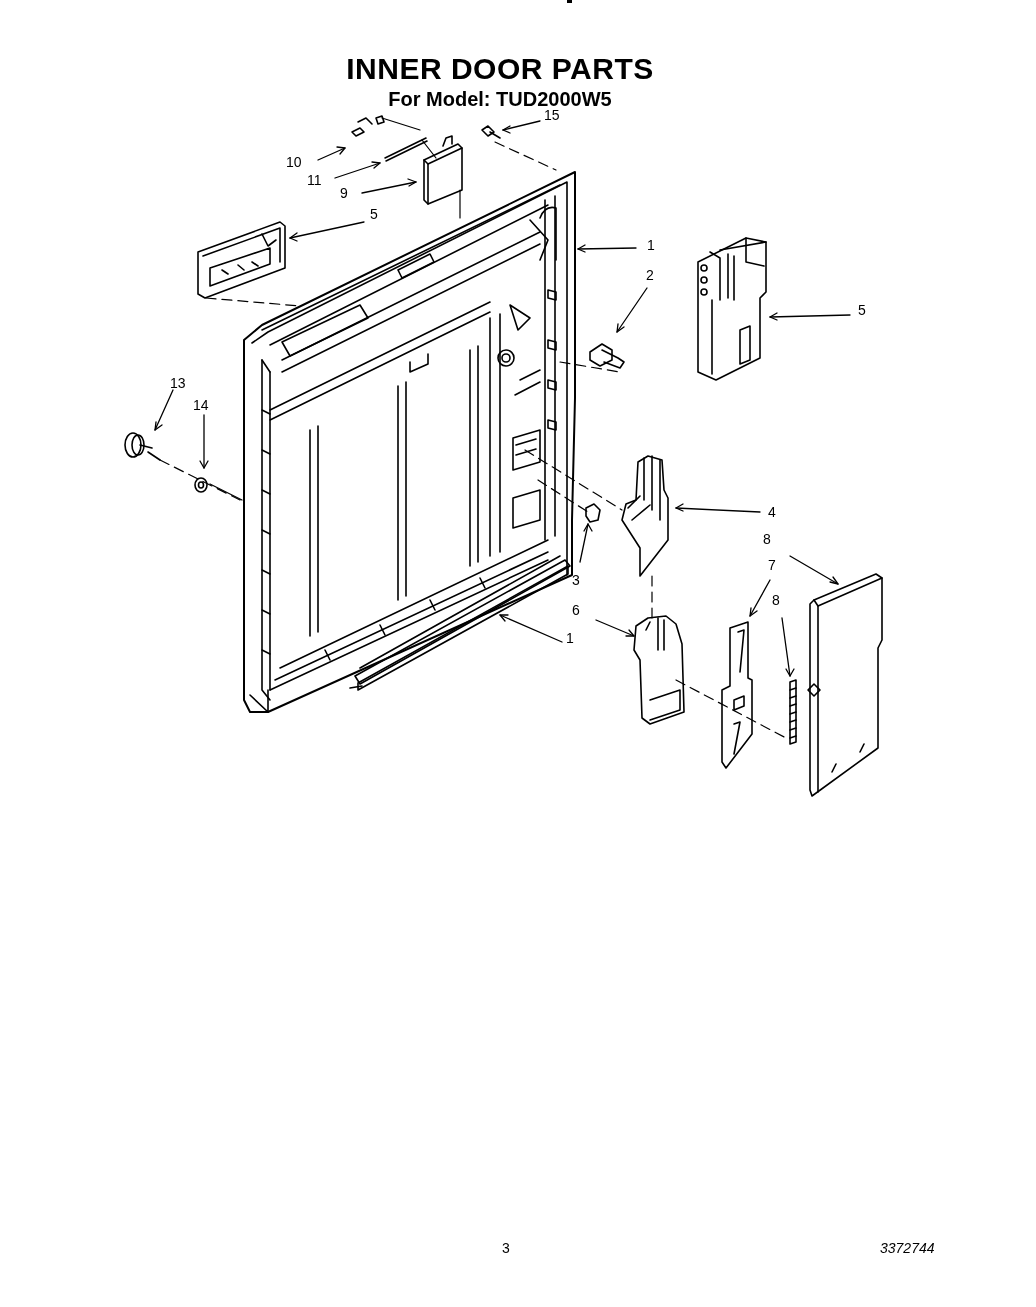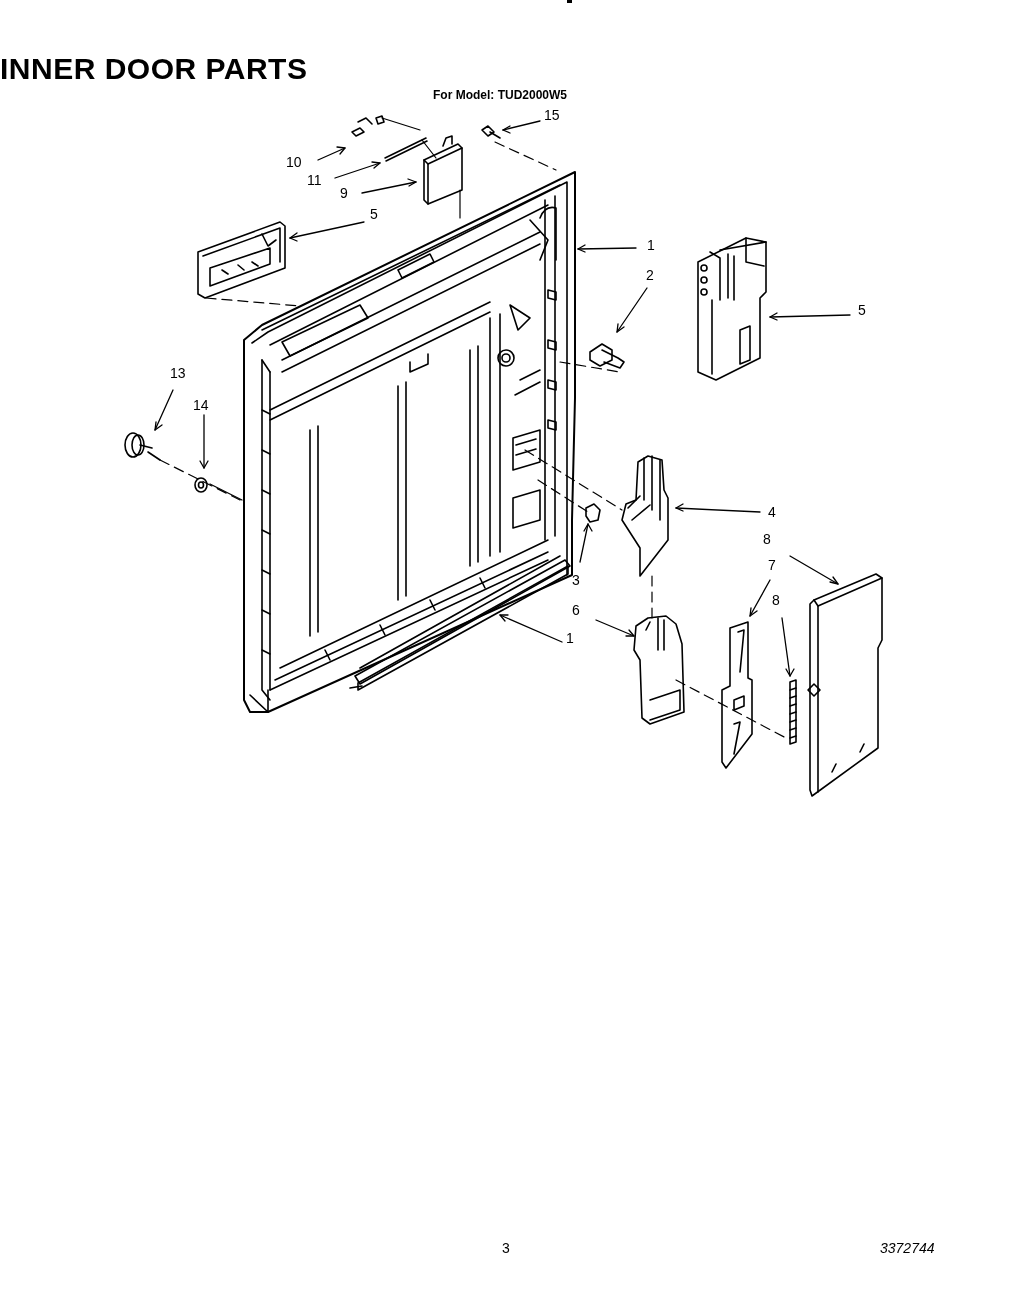--- a/index.html
+++ b/index.html
@@ -1,21 +1,21 @@
 <!DOCTYPE html>
 <html><head>
   <meta charset="utf-8">
   <style>
     html, body { margin: 0; padding: 0; background: #ffffff; }
     body { width: 1036px; height: 1307px; position: relative; overflow: hidden;
            font-family: "Liberation Sans", sans-serif; color: #000; }
-    .title { position: absolute; left: 0; width: 1000px; top: 52px; 
+    .title { position: absolute; left: 0; width: 1000px; top: 52px; text-align: center;
              font-size: 30px; font-weight: bold; letter-spacing: 0.5px; }
     .subtitle { position: absolute; left: 0; width: 1000px; top: 88px; text-align: center;
-                font-size: 12px; font-weight: bold; }
+                font-size: 20px; font-weight: bold; }
     .topmark { position: absolute; left: 567px; top: 0; width: 5px; height: 3px; background:#000; }
     svg.diagram { position: absolute; left: 0; top: 0; }
     .callout { position: absolute; font-size: 14px; line-height: 1; font-family: "Liberation Sans", sans-serif; }
     .footer-page { position: absolute; left: 502px; top: 1240px; font-size: 14px; }
     .footer-doc { position: absolute; left: 880px; top: 1240px; font-size: 14px; font-style: italic; }
   </style>
 </head>
 <body>
 
 <div class="topmark"></div>
@@ -235,20 +235,20 @@
 <span class="callout" style="left:572px;top:573px">3</span>
 <span class="callout" style="left:768px;top:505px">4</span>
 <span class="callout" style="left:858px;top:303px">5</span>
 <span class="callout" style="left:572px;top:603px">6</span>
 <span class="callout" style="left:768px;top:558px">7</span>
 <span class="callout" style="left:772px;top:593px">8</span>
 <span class="callout" style="left:340px;top:186px">9</span>
 <span class="callout" style="left:286px;top:155px">10</span>
 <span class="callout" style="left:307px;top:173px">11</span>
 <span class="callout" style="left:370px;top:207px">5</span>
-<span class="callout" style="left:170px;top:366px">13</span>
+<span class="callout" style="left:170px;top:376px">13</span>
 <span class="callout" style="left:193px;top:398px">14</span>
 <span class="callout" style="left:544px;top:108px">15</span>
 <span class="callout" style="left:763px;top:532px">8</span>
 <span class="callout" style="left:566px;top:631px">1</span>
 
 <div class="footer-page">3</div>
 <div class="footer-doc">3372744</div>
 
 </body></html>

